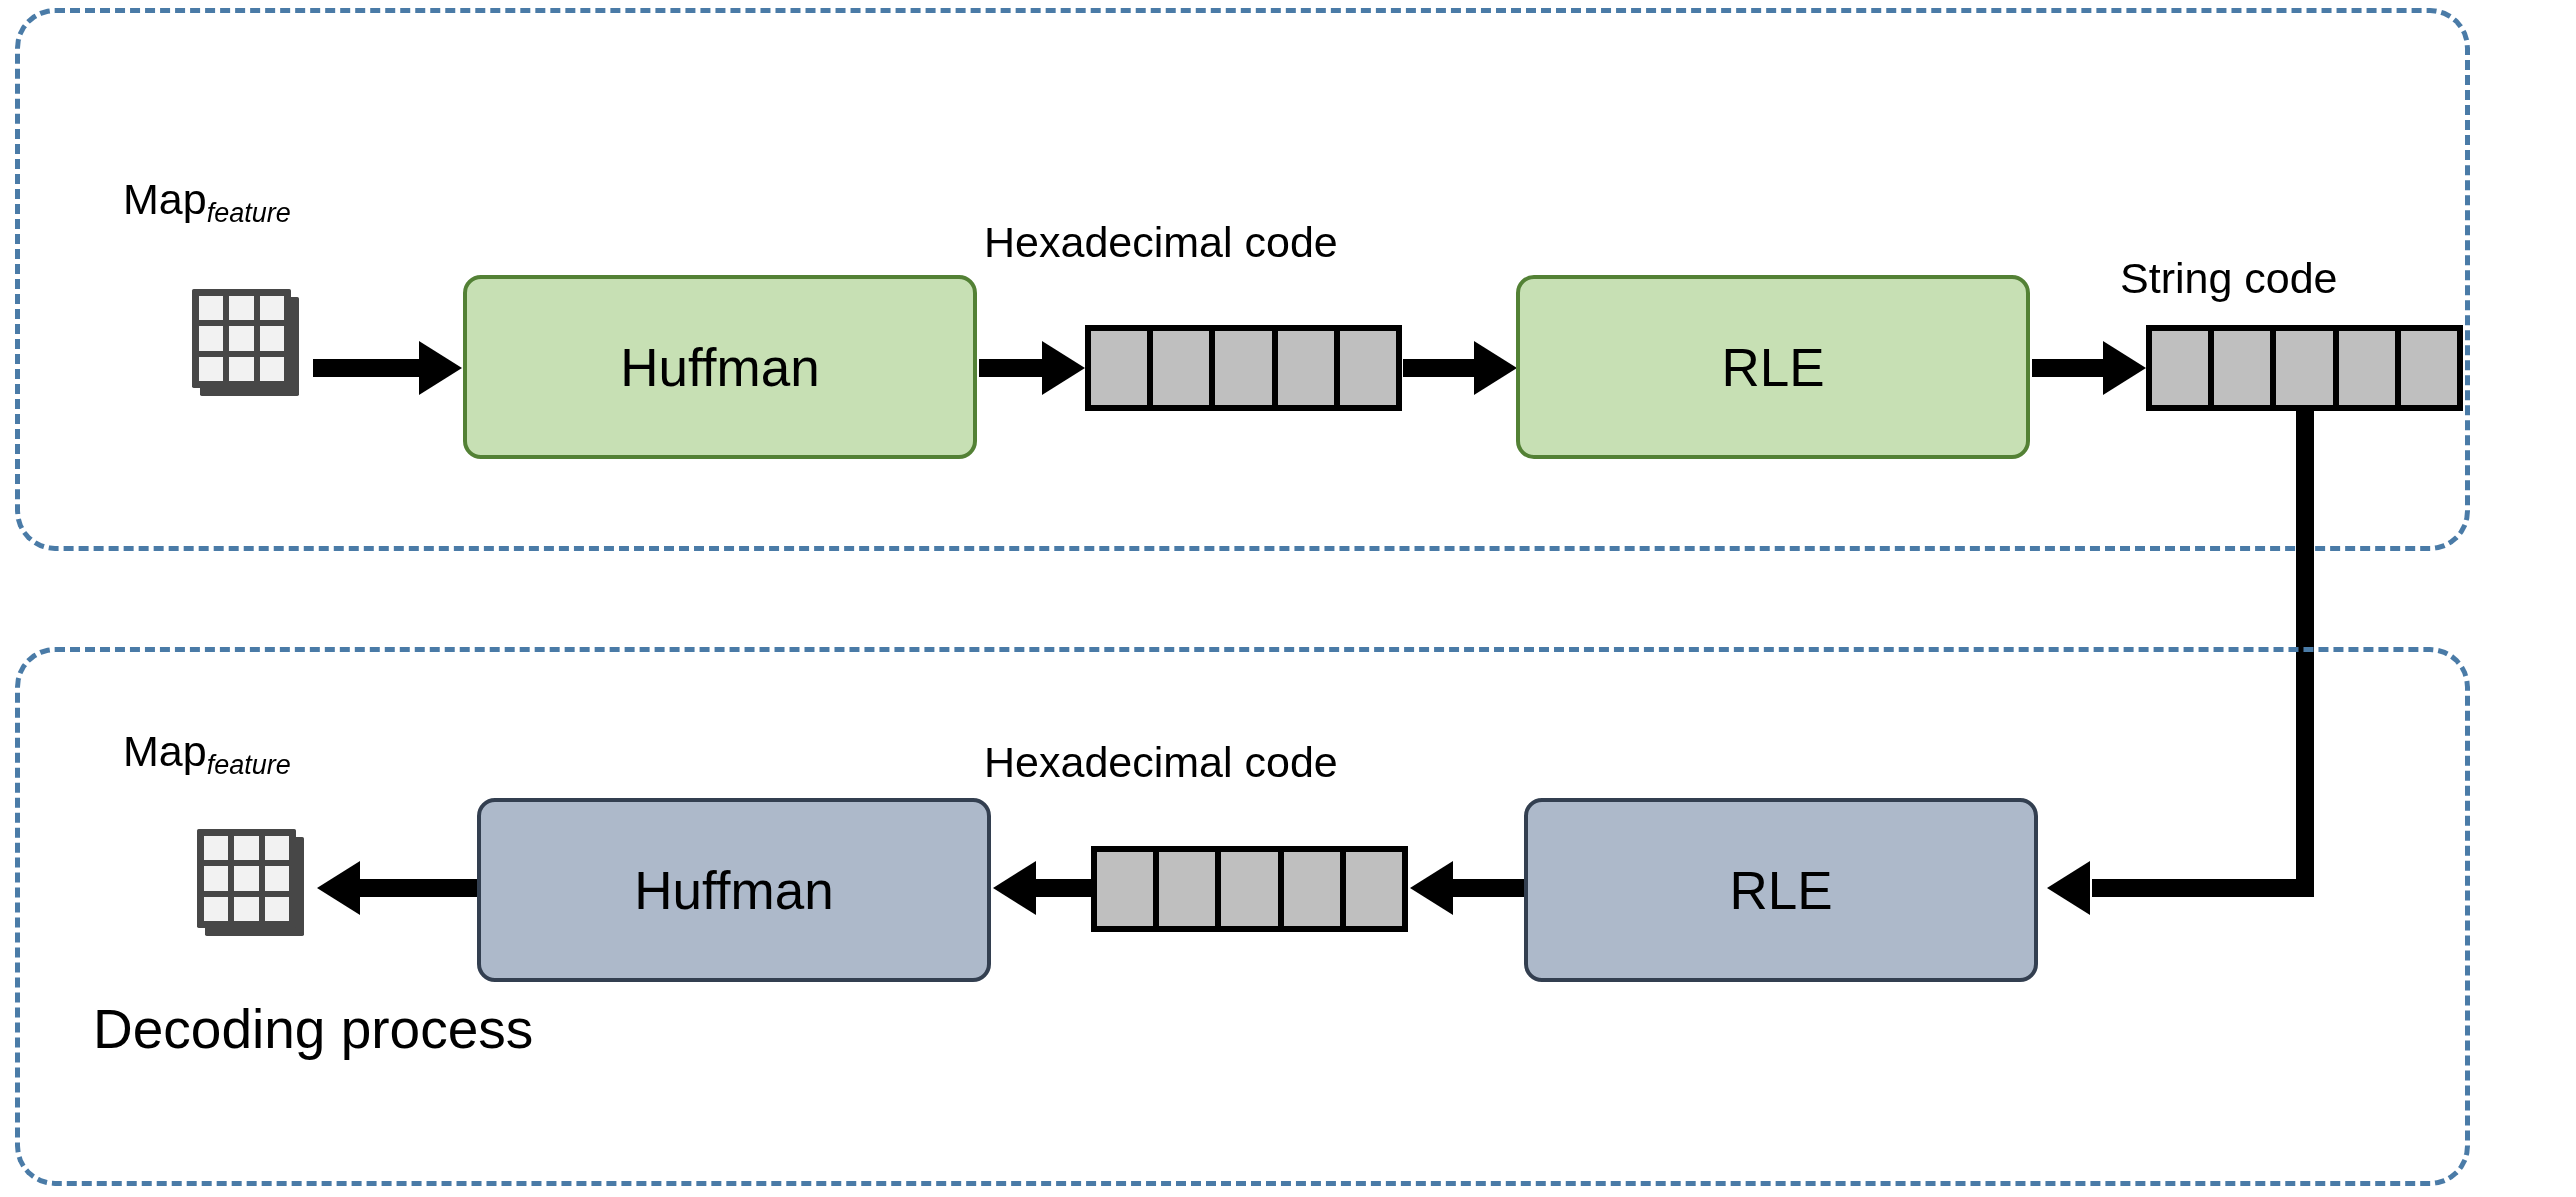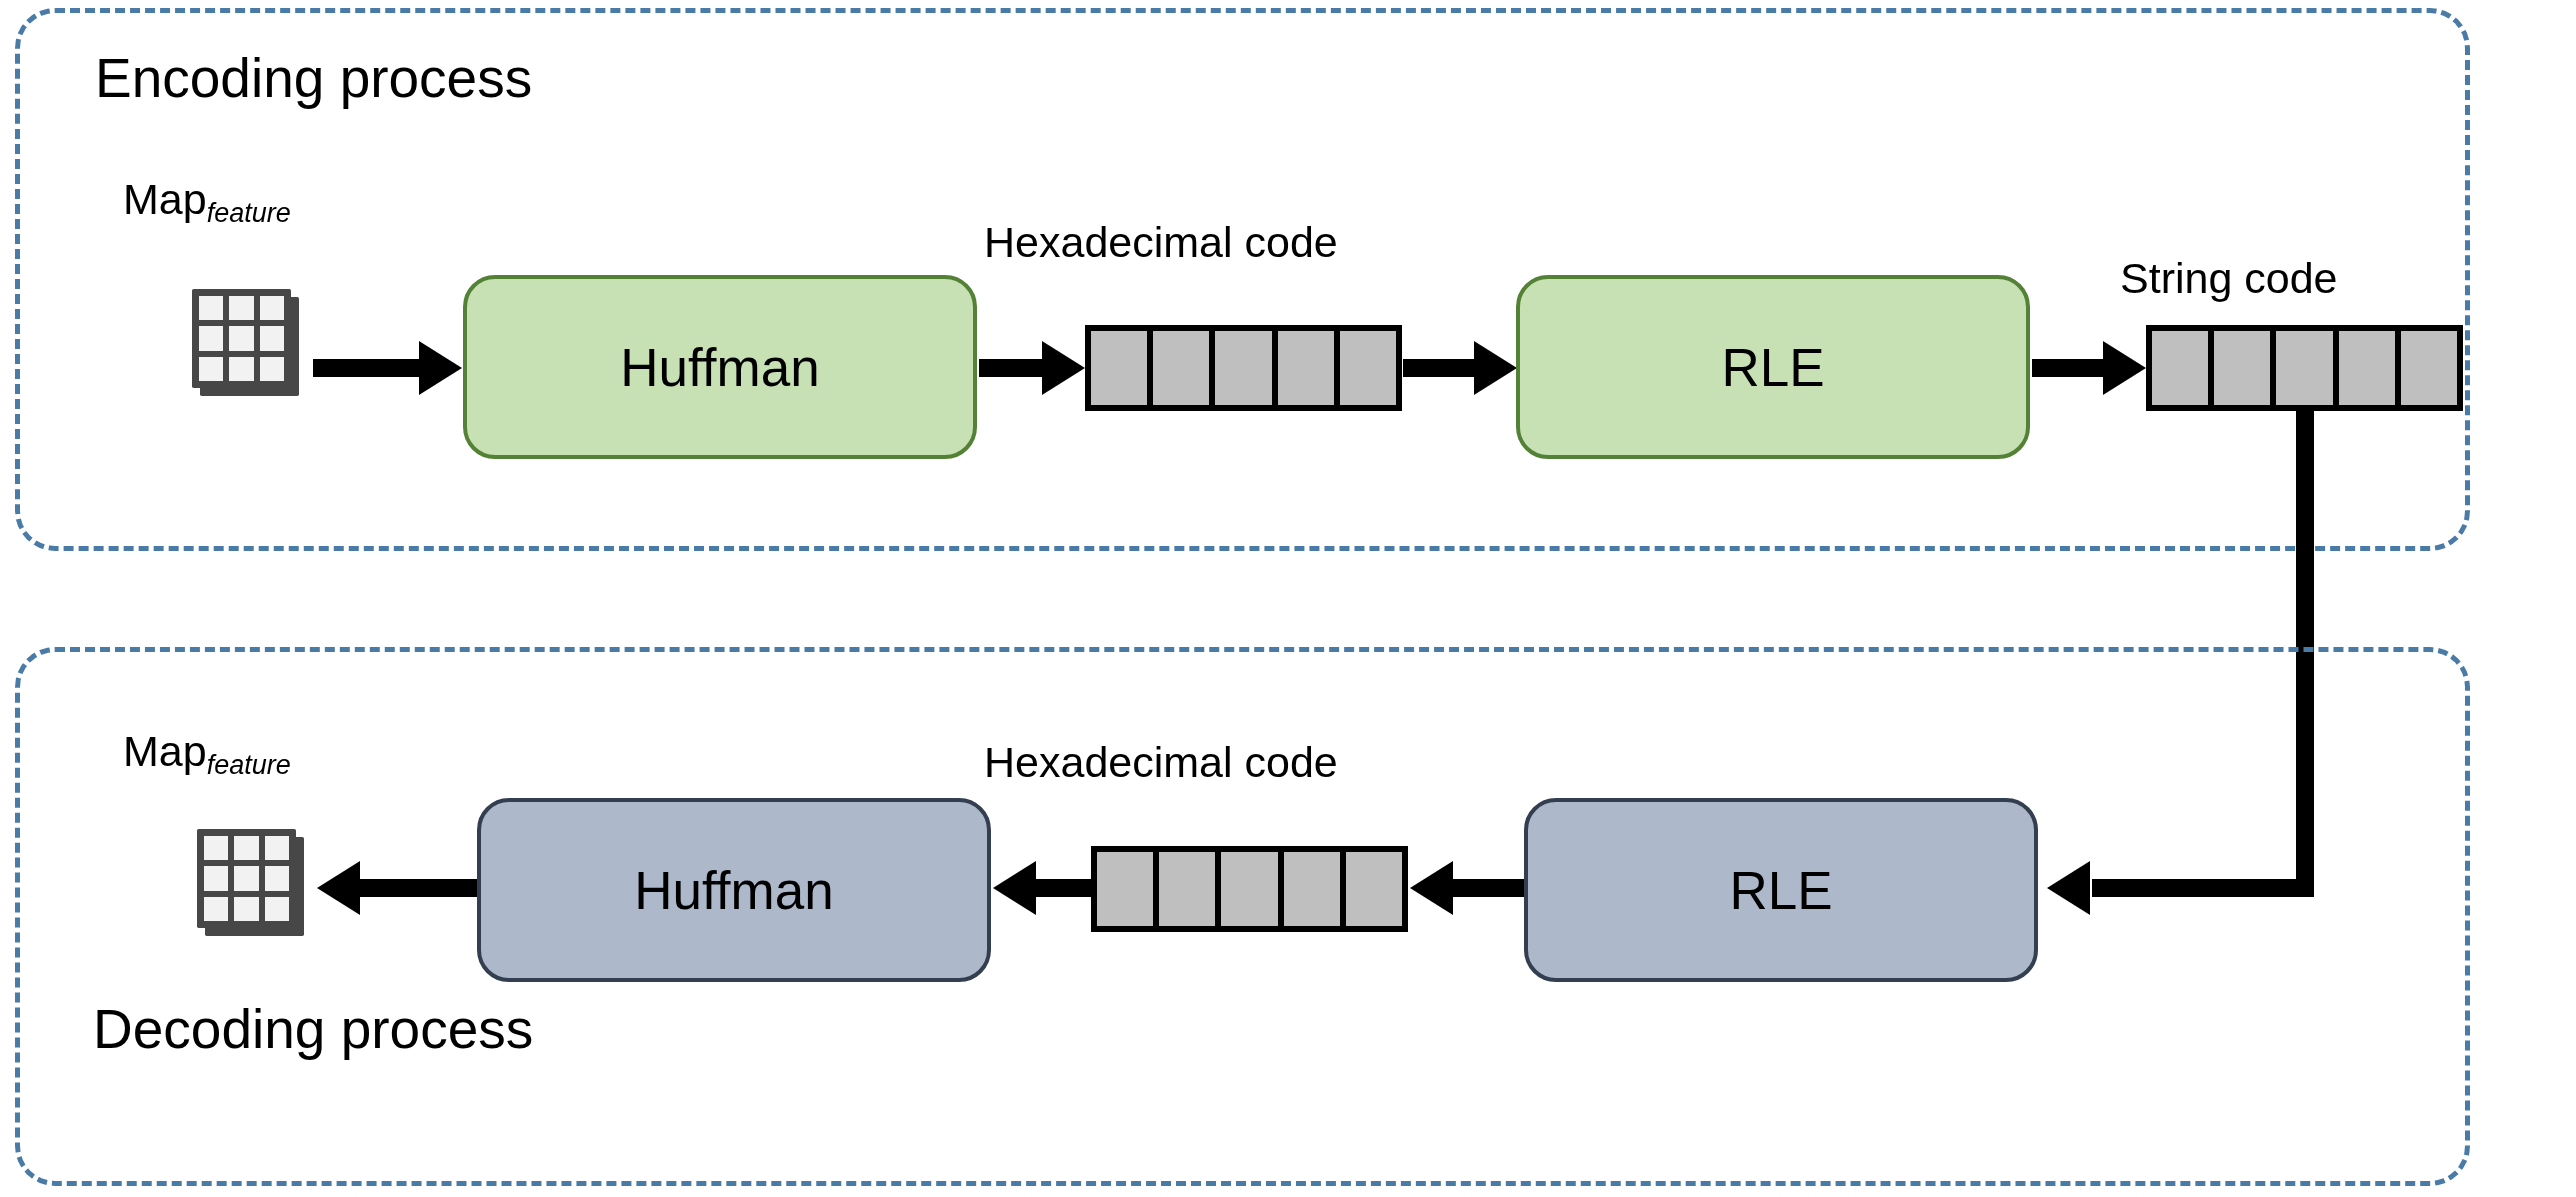--- a/index.html
+++ b/index.html
@@ -86,21 +86,21 @@
     padding: 6.6px;
     box-sizing: border-box;
     border-radius: 1.7px;
   }
   .grid-icon .cell { background: #f2f2f2; }
 
   
   .proc-block {
     position: absolute;
     box-sizing: border-box;
-    border-radius: 32px;
+    border-radius: 18px;
     display: flex;
     align-items: center;
     justify-content: center;
     font-size: 53px;
     color: #000;
   }
   .proc-green { background: #c7e0b4; border: 4.1px solid #538135; }
   .proc-blue  { background: #adb9ca; border: 4.1px solid #333f50; }
 
   
@@ -151,21 +151,20 @@
     height: 18px;
   }
 </style>
 </head>
 <body>
 
 <div id="canvas">
 
   <div class="process-box" id="encoding-box"></div>
 
-  <div class="section-title" id="encoding-title">Encoding process</div>
 
   <div class="caption" style="left:123px; top:178px;">
     <span>Map</span><span class="sub">feature</span>
   </div>
 
   <div class="grid-icon" style="left:192px; top:289px;">
     <div class="shadow"></div>
     <div class="face">
       <div class="cell"></div>
       <div class="cell"></div>

